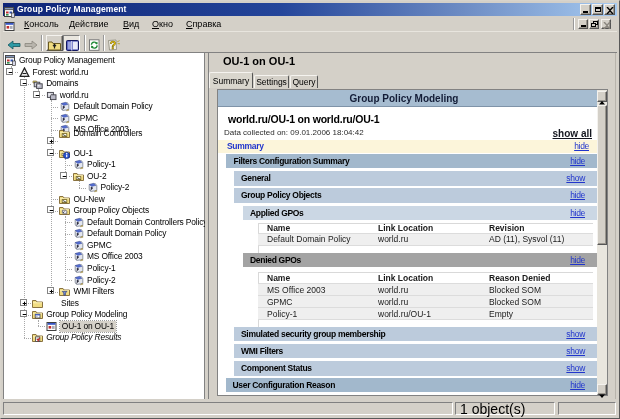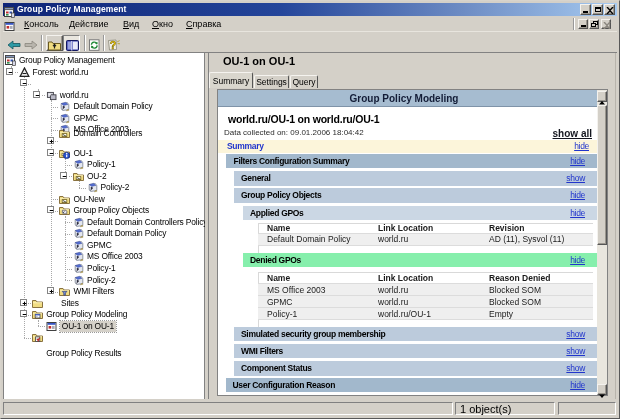--- a/index.html
+++ b/index.html
@@ -132,20 +132,34 @@
           <path d="M5.5 1 L9.8 9.3 L1.2 9.3 Z" fill="#e8e8e8" stroke="#202020" stroke-width="1.3"></path>
           <path d="M3.5 6.5 L7.5 6.5" stroke="#202020" stroke-width="1"></path>
         </svg>
       </span>
       <span style="position:absolute;left:29.6px;top:0;padding:0 0px;">Forest: world.ru</span>
     </div>
     <div class="ebox" style="left:3.0px;top:14.650000000000006px"><svg width="7" height="7" viewBox="0 0 7 7">
         <path d="M1.7 3.5 L5.3 3.5" stroke="#000" stroke-width="1"></path>
       </svg></div>
     <div class="hline" style="left:25.1px;top:30.700000000000003px;width:3.1000000000000014px"></div>
+    <div class="trow" style="left:0;top:25.200000000000003px;width:202px">
+      <svg style="left:29.200000000000003px"></svg>
+      <span style="position:absolute;left:29.200000000000003px;top:0">
+        <svg width="11" height="11" viewBox="0 0 11 11">
+          <path d="M1 3 L4.5 3 L5 4 L5 5 L1 5 Z" fill="#e8e06a" stroke="#8a7340" stroke-width="0.7"></path>
+          <g>
+            <rect x="2.2" y="4.2" width="5.6" height="4.6" fill="#cfcfd8" stroke="#404048" stroke-width="0.9"></rect>
+            <rect x="4.6" y="5.8" width="5.6" height="4.6" fill="#b9b9c6" stroke="#404048" stroke-width="0.9"></rect>
+            <rect x="5.6" y="6.8" width="2" height="1.6" fill="#eeeef4"></rect>
+          </g>
+        </svg>
+      </span>
+      <span style="position:absolute;left:43.2px;top:0;padding:0 0px;">Domains</span>
+    </div>
     <div class="ebox" style="left:16.6px;top:26.200000000000003px"><svg width="7" height="7" viewBox="0 0 7 7">
         <path d="M1.7 3.5 L5.3 3.5" stroke="#000" stroke-width="1"></path>
       </svg></div>
     <div class="hline" style="left:38.7px;top:42.25px;width:3.0999999999999943px"></div>
     <div class="trow" style="left:0;top:36.75px;width:202px">
       <svg style="left:42.8px"></svg>
       <span style="position:absolute;left:42.8px;top:0">
         <svg width="11" height="11" viewBox="0 0 11 11">
           <rect x="1.4" y="2.4" width="6" height="5" fill="#d3d3dc" stroke="#404048" stroke-width="0.9"></rect>
           <rect x="4.4" y="4.8" width="5.6" height="4.8" fill="#b9b9c6" stroke="#404048" stroke-width="0.9"></rect>
@@ -457,21 +471,21 @@
       <svg style="left:29.200000000000003px"></svg>
       <span style="position:absolute;left:29.200000000000003px;top:0">
         <svg width="11" height="11" viewBox="0 0 11 11">
           <path d="M0.5 2.5 L4 2.5 L5 4 L10.5 4 L10.5 9.5 L0.5 9.5 Z" fill="#f0dc82" stroke="#8a7340" stroke-width="1"></path>
           <path d="M1 4.8 L10 4.8" stroke="#fdf2bb" stroke-width="1"></path>
           <rect x="3.6" y="4.8" width="4.2" height="4.6" fill="#fff" stroke="#404040" stroke-width="0.8"></rect>
           <path d="M4.4 6 L7 6 M4.4 7.2 L7 7.2" stroke="#909090" stroke-width="0.7"></path>
           <path d="M5 7 L6.2 8.6 L7.6 5.8" stroke="#c02020" stroke-width="1.1" fill="none"></path>
         </svg>
       </span>
-      <span style="position:absolute;left:43.2px;top:16px;padding:0 0px;">Group Policy Results</span>
+      <span style="position:absolute;left:43.2px;top:0;padding:0 0px;font-style:italic;">Group Policy Results</span>
     </div>
   </div>
 <div class="abs" style="left:223px;top:54px;height:14px;line-height:14px;font-weight:bold;font-size:11px">OU-1 on OU-1</div>
 <div class="abs" style="left:209px;top:72px;width:44px;height:16px;border-top:1px solid #f5f3ef;border-left:1px solid #f5f3ef;border-right:1px solid #555;border-radius:2px 2px 0 0;background:#d9d6cd;text-align:center;font-size:8.5px;line-height:16px">Summary</div>
 <div class="abs" style="left:254px;top:75px;width:35px;height:13px;border-top:1px solid #f5f3ef;border-left:1px solid #f5f3ef;border-right:1px solid #555;border-radius:2px 2px 0 0;background:#d4d0c8;text-align:center;font-size:8.5px;line-height:13px">Settings</div>
 <div class="abs" style="left:290px;top:75px;width:28px;height:13px;border-top:1px solid #f5f3ef;border-left:1px solid #f5f3ef;border-right:1px solid #555;border-radius:2px 2px 0 0;background:#d4d0c8;text-align:center;font-size:8.5px;line-height:13px">Query</div>
 <div class="abs" style="left:217px;top:89px;width:391px;height:307px;border:1px solid #828282;background:#fff"></div>
 <div class="abs" style="left:218px;top:90px;width:379px;height:17px;background:#a6bcd0;border-bottom:1px solid #7f93a8;text-align:center;font-weight:bold;font-size:10px;line-height:17px;color:#131c36;padding-right:7px">Group Policy Modeling</div>
 <div class="abs" style="left:228px;top:113px;font-weight:bold;font-size:10.5px;letter-spacing:-0.2px;color:#000">world.ru/OU-1 on world.ru/OU-1</div>
 <div class="abs" style="left:224px;top:128px;font-size:8px;color:#2b2b2b">Data collected on: 09.01.2006 18:04:42</div>
@@ -499,21 +513,21 @@
 <div class="abs" style="left:257.5px;top:222.5px;width:0;height:34.8px;border-left:1px solid #d9d9d9"></div>
 <div class="abs" style="left:257.5px;top:222.5px;width:335.5px;height:0;border-top:1px solid #d9d9d9"></div>
 <div class="abs" style="left:257.5px;top:222.5px;width:335.5px;height:11.6px;background:transparent;border-bottom:1px solid #dcdcdc"></div>
 <div class="tcell" style="left:267px;top:222.5px;height:11.6px;line-height:11.6px;font-weight:bold">Name</div>
 <div class="tcell" style="left:378px;top:222.5px;height:11.6px;line-height:11.6px;font-weight:bold">Link Location</div>
 <div class="tcell" style="left:489px;top:222.5px;height:11.6px;line-height:11.6px;font-weight:bold">Revision</div>
 <div class="abs" style="left:257.5px;top:234.1px;width:335.5px;height:11.6px;background:#efefef;border-bottom:1px solid #dcdcdc"></div>
 <div class="tcell" style="left:267px;top:234.1px;height:11.6px;line-height:11.6px;font-weight:normal">Default Domain Policy</div>
 <div class="tcell" style="left:378px;top:234.1px;height:11.6px;line-height:11.6px;font-weight:normal">world.ru</div>
 <div class="tcell" style="left:489px;top:234.1px;height:11.6px;line-height:11.6px;font-weight:normal">AD (11), Sysvol (11)</div>
-<div class="band" style="left:242.5px;top:252.5px;width:354.5px;height:14.5px;background:#86efac;line-height:14.5px;font-size:8.5px">
+<div class="band" style="left:242.5px;top:252.5px;width:354.5px;height:14.5px;background:#a3a3a3;line-height:14.5px;font-size:8.5px">
     <span style="position:absolute;left:7.5px">Denied GPOs</span>
     <span class="lk" style="position:absolute;right:12.0px;color:#2135cc;font-weight:normal">hide</span>
   </div>
 <div class="abs" style="left:257.5px;top:272px;width:0;height:59.6px;border-left:1px solid #d9d9d9"></div>
 <div class="abs" style="left:257.5px;top:272px;width:335.5px;height:0;border-top:1px solid #d9d9d9"></div>
 <div class="abs" style="left:257.5px;top:272px;width:335.5px;height:12px;background:transparent;border-bottom:1px solid #dcdcdc"></div>
 <div class="tcell" style="left:267px;top:272px;height:12px;line-height:12px;font-weight:bold">Name</div>
 <div class="tcell" style="left:378px;top:272px;height:12px;line-height:12px;font-weight:bold">Link Location</div>
 <div class="tcell" style="left:489px;top:272px;height:12px;line-height:12px;font-weight:bold">Reason Denied</div>
 <div class="abs" style="left:257.5px;top:284px;width:335.5px;height:12px;background:#efefef;border-bottom:1px solid #dcdcdc"></div>
@@ -550,15 +564,15 @@
         <path d="M4 2 L7 5.5 L1 5.5 Z" fill="#000"></path>
       </svg></span>
   </div>
 <div class="abs btn" style="left:597px;top:384px;width:10px;height:11px">
     <span style="position:absolute;left:0px;top:1px"><svg width="8" height="8" viewBox="0 0 8 8">
         <path d="M4 6 L7 2.5 L1 2.5 Z" fill="#000"></path>
       </svg></span>
   </div>
 <div class="abs btn" style="left:597px;top:105px;width:10px;height:140px"></div>
 <div class="abs sunk" style="left:3px;top:402px;width:450px;height:13px"></div>
-<div class="abs sunk" style="left:455px;top:402px;width:100px;height:13px;font-size:11px;line-height:12px">
+<div class="abs sunk" style="left:455px;top:402px;width:100px;height:13px;font-size:14px;line-height:12px">
     <span style="position:absolute;left:4px">1 object(s)</span>
   </div>
 <div class="abs sunk" style="left:558px;top:402px;width:58px;height:13px"></div>
 </body></html>

